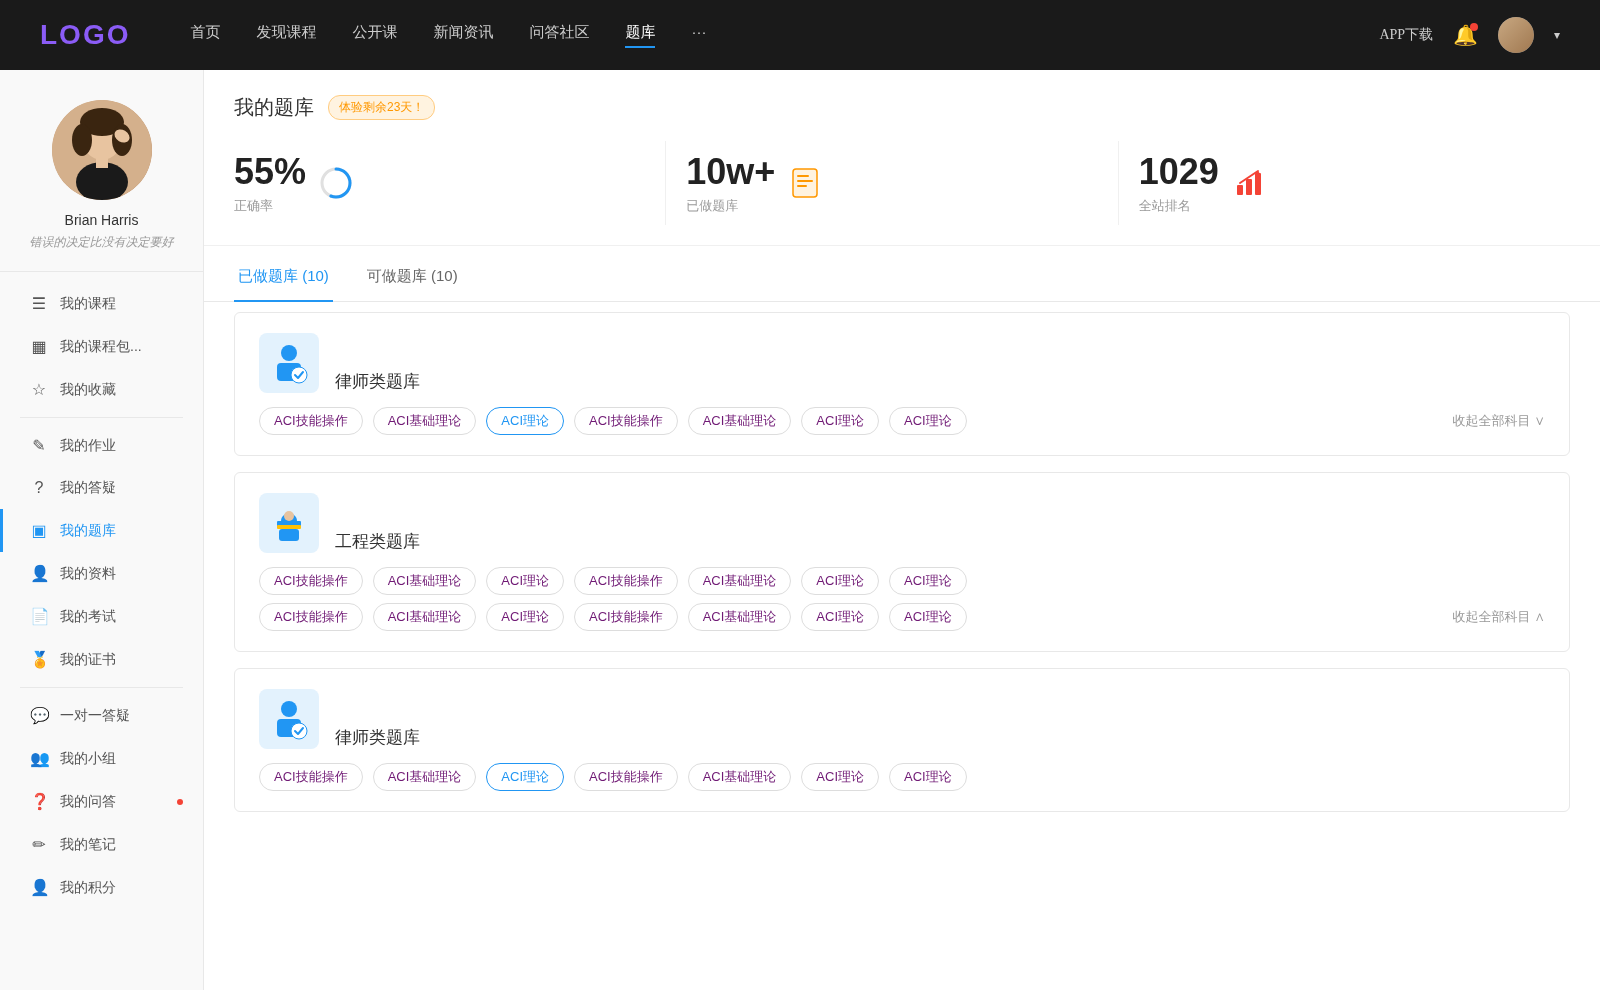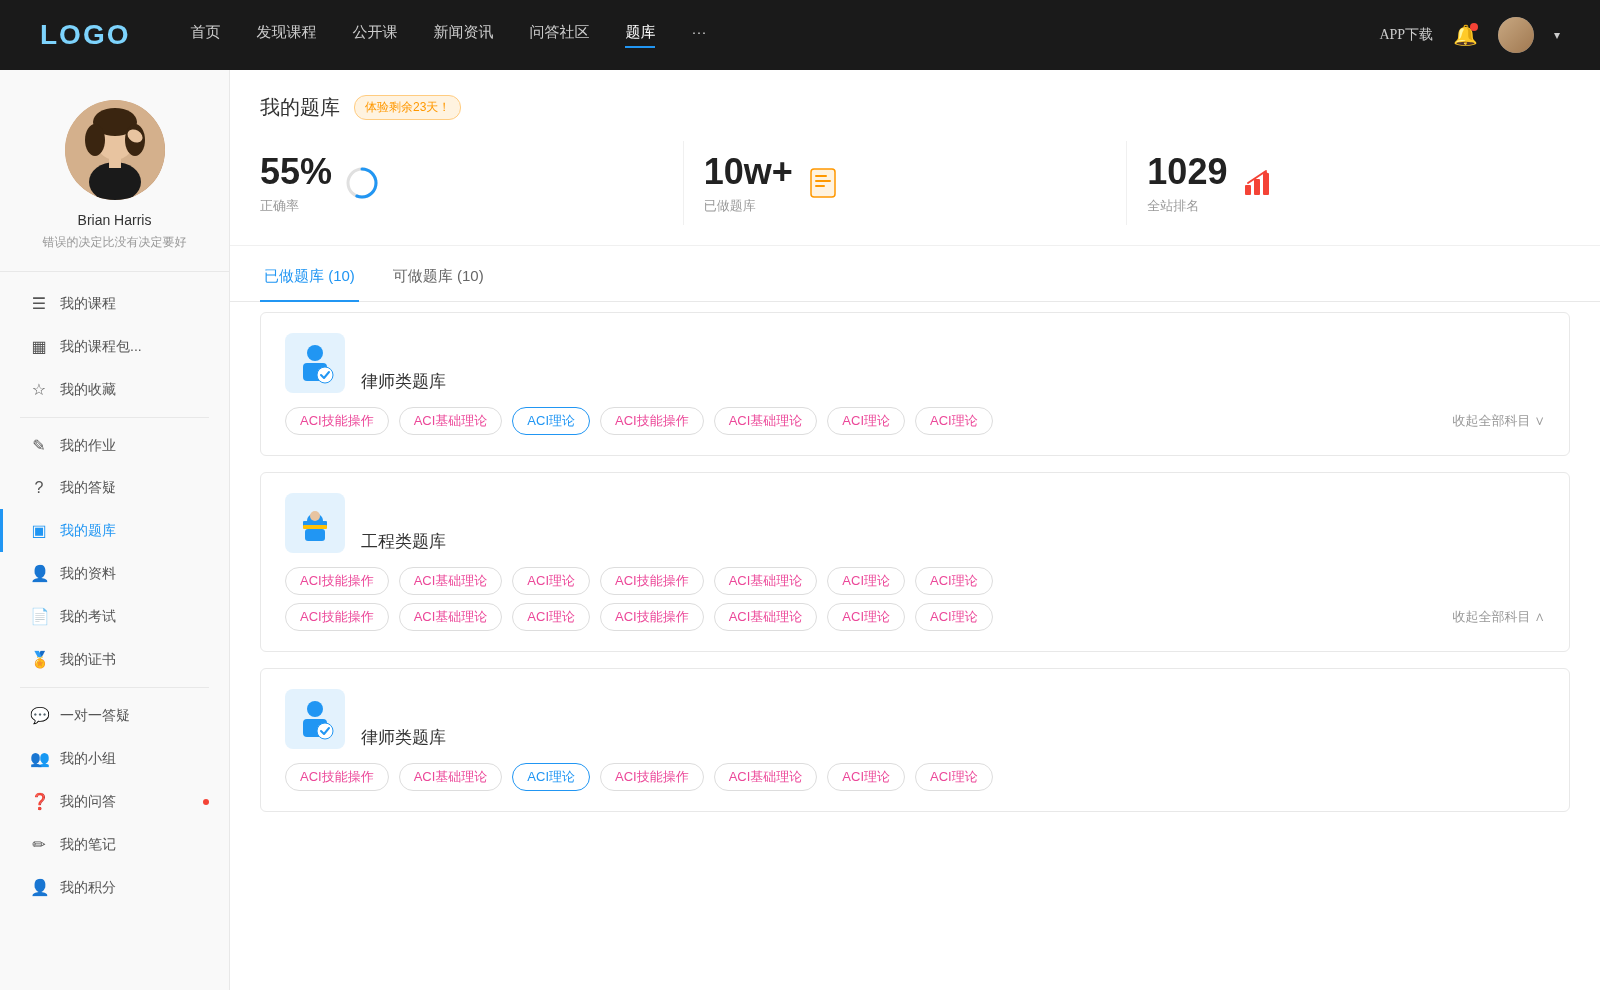--- a/index.html
+++ b/index.html
@@ -8,21 +8,21 @@
     
     .navbar {
       background: #1a1a1a;
       height: 70px;
       display: flex;
       align-items: center;
       padding: 0 40px;
       position: relative;
     }
     .nav-logo {
-      color: #7dd3fc;
+      color: #8b5cf6;
       font-size: 28px;
       font-weight: bold;
       letter-spacing: 2px;
       margin-right: 60px;
     }
     .nav-links {
       display: flex;
       gap: 36px;
       flex: 1;
     }
@@ -77,21 +77,21 @@
     .nav-dropdown-arrow { color: #ccc; font-size: 12px; cursor: pointer; }
 
     
     .main-layout {
       display: flex;
       min-height: calc(100vh - 70px);
     }
 
     
     .sidebar {
-      width: 230px;
+      width: 204px;
       background: #f9f9f9;
       border-right: 1px solid #e8e8e8;
       padding: 30px 0 20px;
       flex-shrink: 0;
     }
     .sidebar-profile {
       display: flex;
       flex-direction: column;
       align-items: center;
       padding-bottom: 20px;
@@ -109,20 +109,21 @@
       font-size: 14px;
       color: #333;
       margin-bottom: 6px;
       font-weight: 500;
     }
     .sidebar-motto {
       font-size: 12px;
       color: #999;
       text-align: center;
       padding: 0 20px;
+      font-style: italic;
     }
     .sidebar-menu {
       padding-top: 10px;
     }
     .sidebar-item {
       display: flex;
       align-items: center;
       padding: 12px 30px;
       cursor: pointer;
       color: #555;
@@ -285,21 +286,21 @@
       display: flex;
       flex-wrap: wrap;
       gap: 10px;
       align-items: center;
     }
     .bank-tag {
       padding: 4px 14px;
       border-radius: 15px;
       font-size: 13px;
       border: 1px solid #ddd;
-      color: #ec4899;
+      color: #701a75;
       cursor: pointer;
     }
     .bank-tag.selected {
       border-color: #2196f3;
       color: #2196f3;
       background: white;
     }
     .bank-expand {
       color: #999;
       font-size: 13px;

